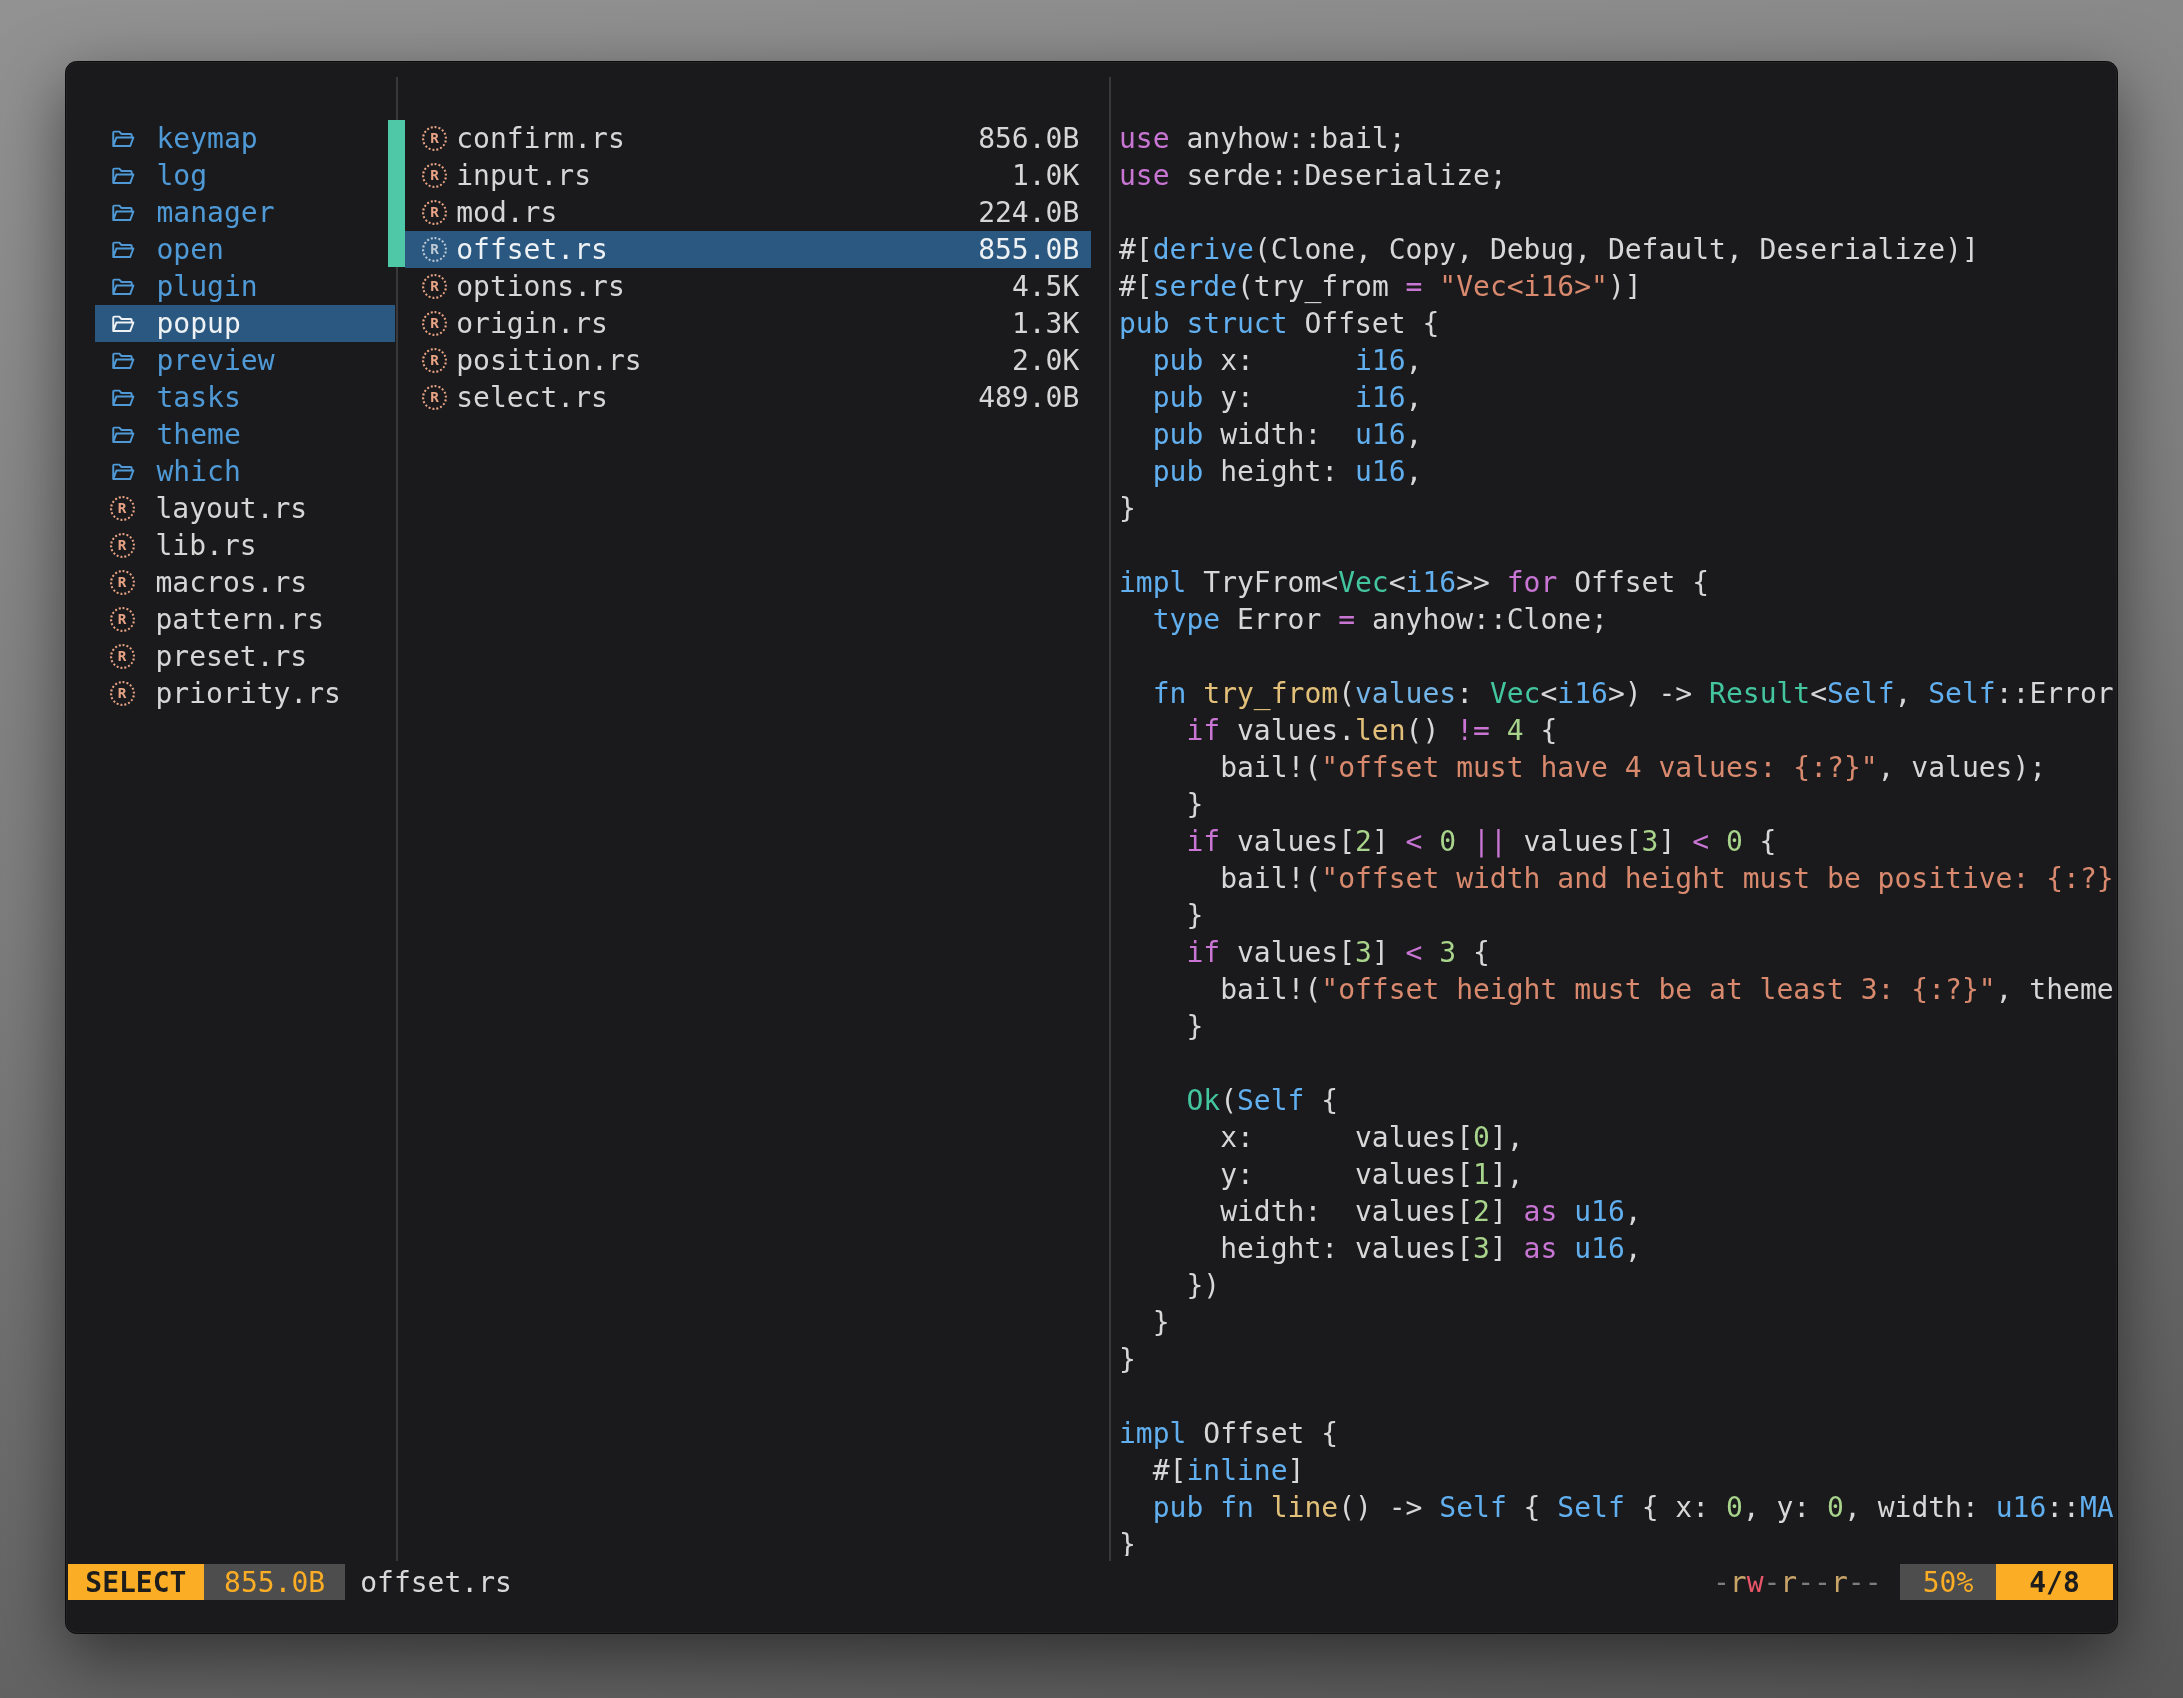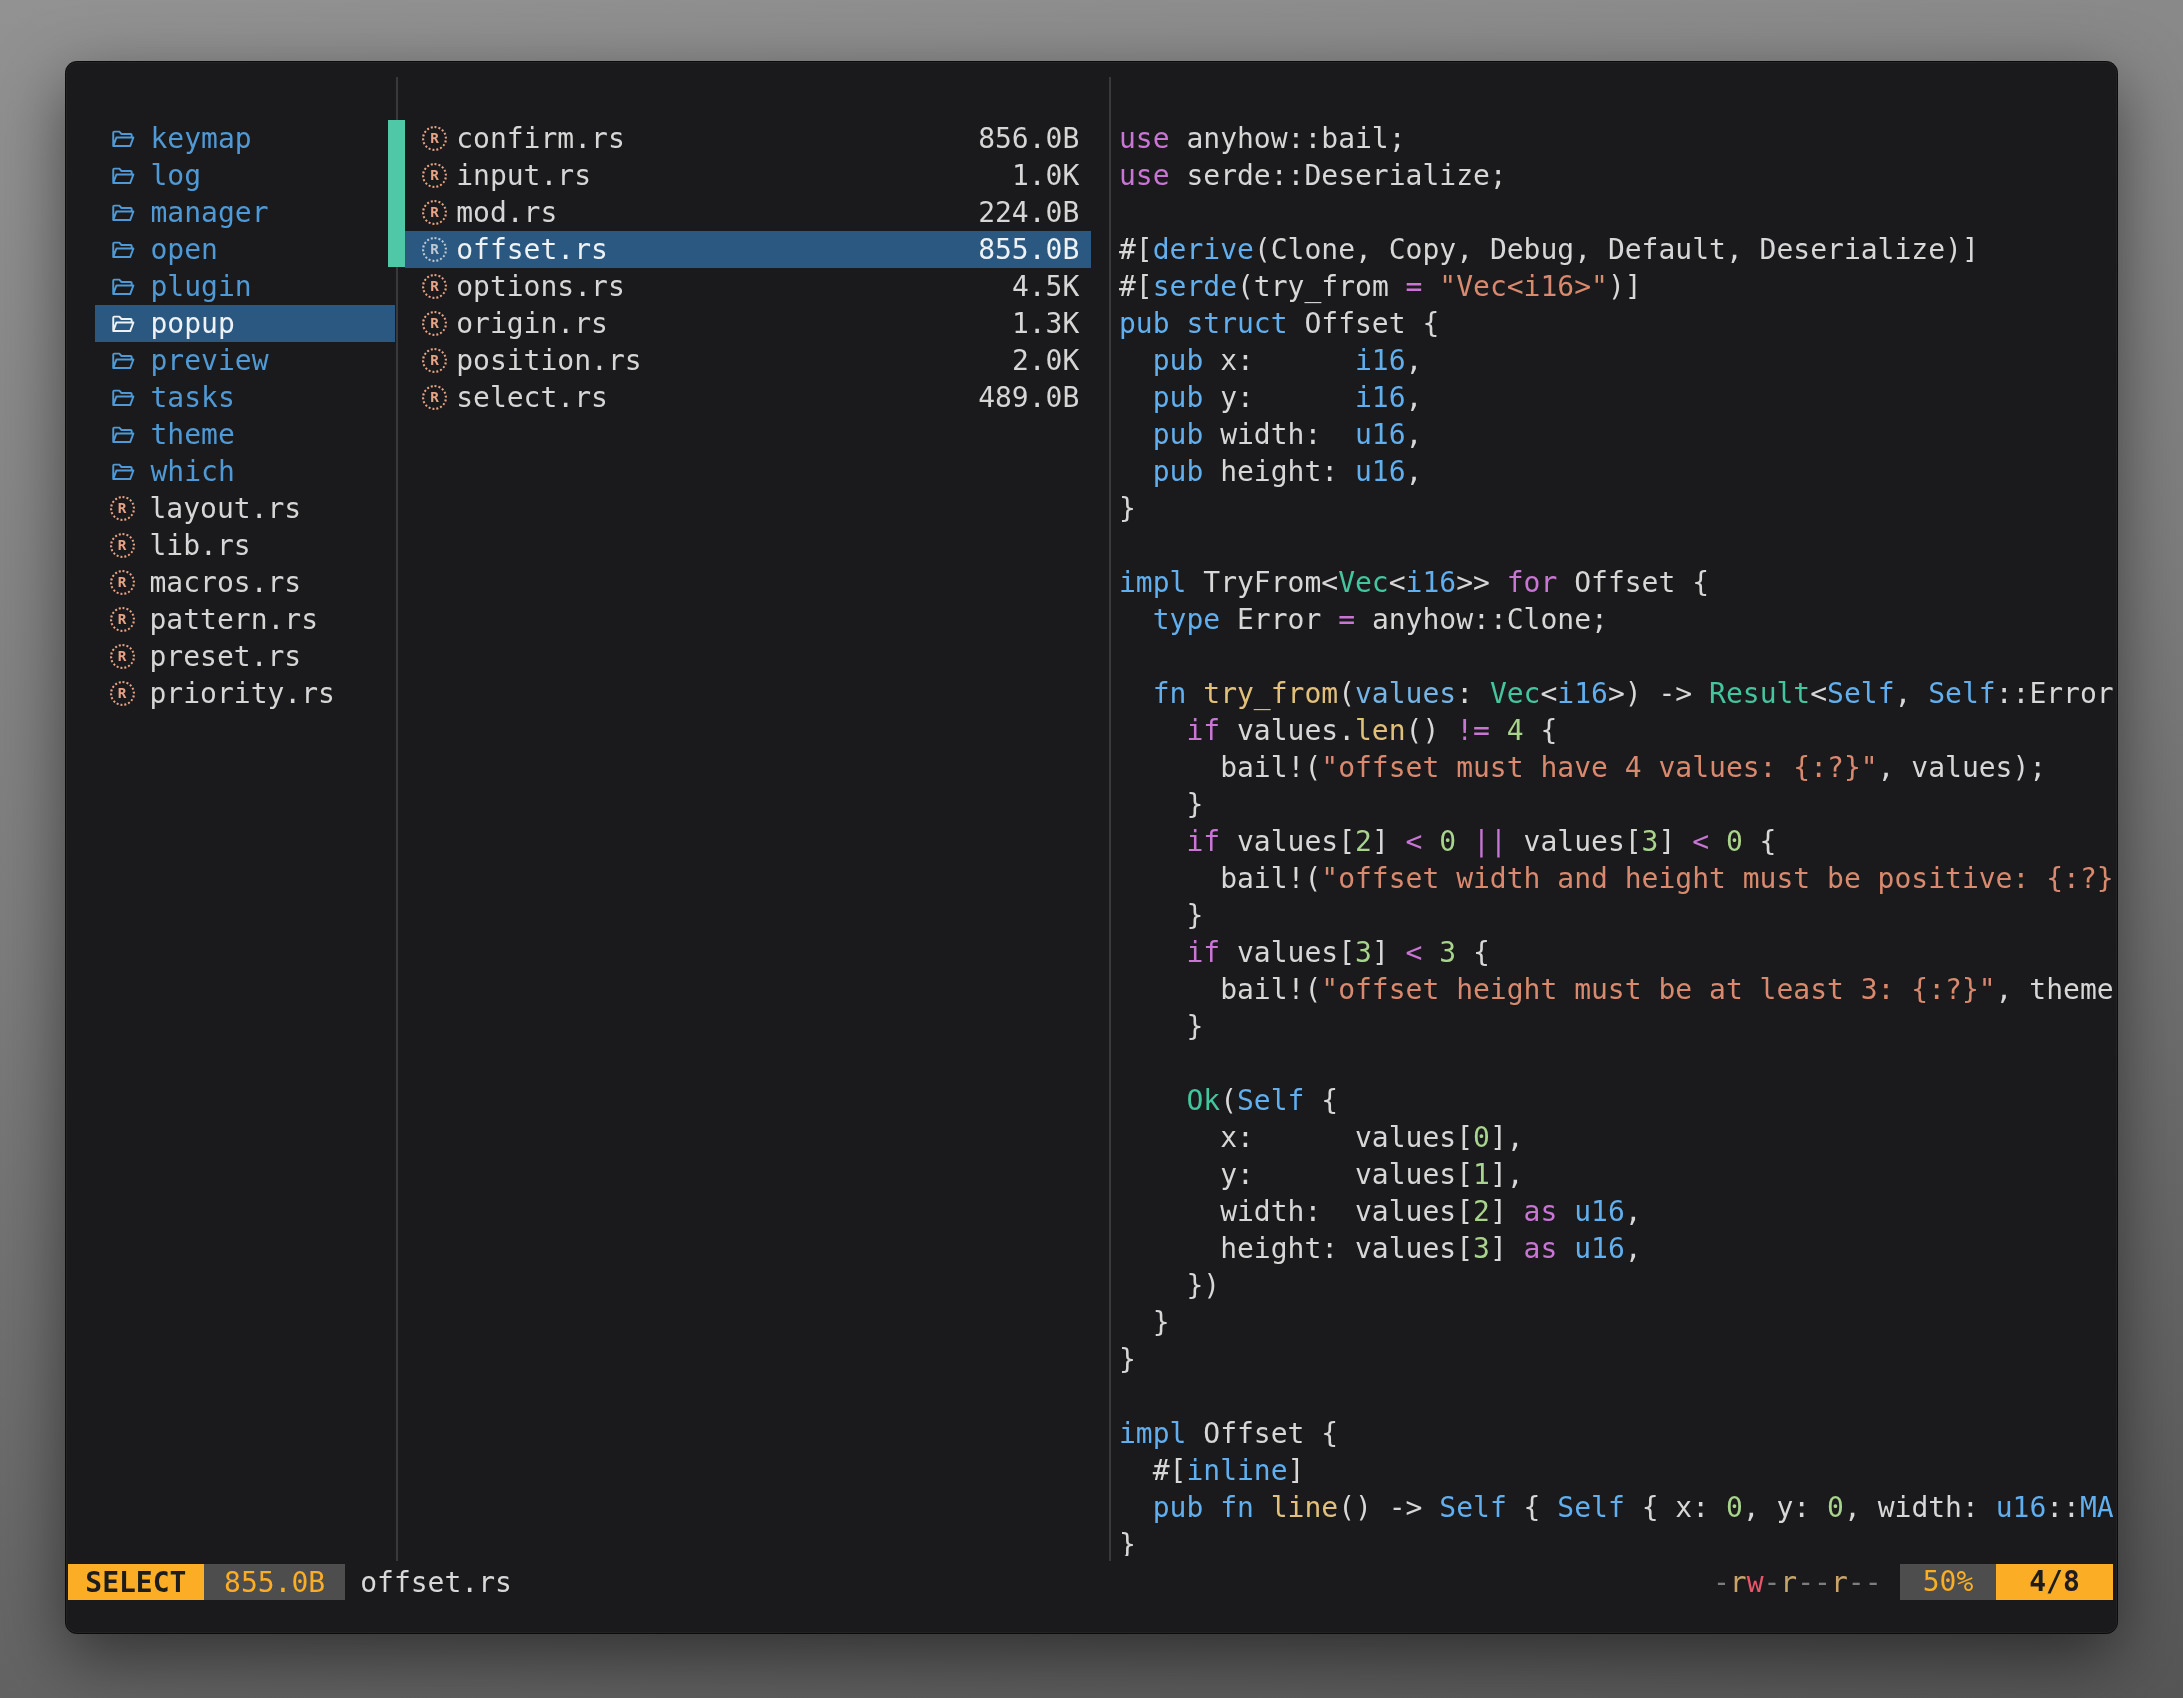--- a/index.html
+++ b/index.html
@@ -18,21 +18,21 @@
     border:1.7px solid #0b0b0b;
     box-shadow:0 22px 67px rgba(0,0,0,.5), inset 0 0 0 0.8px rgba(255,255,255,.05);
     overflow:hidden;
     font-size:28px;line-height:37px;color:var(--fg);
   }
   .vsep{position:absolute;top:15px;bottom:72px;width:1.7px;background:var(--sep);}
   #sep-1{left:330px;} #sep-2{left:1043px;}
 
   
   #sidebar{position:absolute;left:28.5px;top:58px;width:300px;}
-  .sb-row{height:37px;display:flex;align-items:center;gap:15px;padding-left:15px;white-space:pre;}
+  .sb-row{height:37px;display:flex;align-items:center;gap:21px;padding-left:15px;white-space:pre;}
   .sb-row.folder{color:var(--folder);}
   .sb-row.file{color:var(--filefg);}
   .sb-row.sel{background:var(--selbg);color:#eef2f5;}
   .icon-folder{width:26px;height:26px;flex:0 0 26px;display:block;}
   .rusticon{
     width:25px;height:25px;flex:0 0 25px;border-radius:50%;
     border:2.5px dotted currentColor;display:inline-flex;align-items:center;justify-content:center;
     font-size:14.3px;font-weight:bold;line-height:1;
   }
   .file .rusticon, .f-row .rusticon{color:var(--salmon);}
@@ -55,21 +55,21 @@
 
   
   #statusbar{
     position:absolute;left:1.7px;right:4px;top:1502px;height:36px;
     display:flex;align-items:center;white-space:pre;
   }
   .box{height:36px;display:flex;align-items:center;justify-content:center;}
   #mode-box{background:var(--orange);color:var(--darktext);font-weight:bold;padding:0 17.6px;}
   #size-box{background:var(--graybox);color:var(--orange);padding:0 20px;}
   #status-file{margin-left:15px;color:#d8d8d8;}
-  #status-right{margin-left:auto;display:flex;align-items:flex-start;}
+  #status-right{margin-left:auto;display:flex;align-items:center;}
   #perms{margin-right:18.5px;}
   .perm-dim{color:var(--permdim);} .perm-r{color:var(--permr);} .perm-w{color:var(--permw);}
   #percent-box{background:var(--graybox);color:var(--orange);width:96px;}
   #pos-box{background:var(--orange);color:var(--darktext);font-weight:bold;width:117px;}
 </style>
 </head>
 <body>
 
 <div id="window">
   <div class="vsep" id="sep-1"></div>

